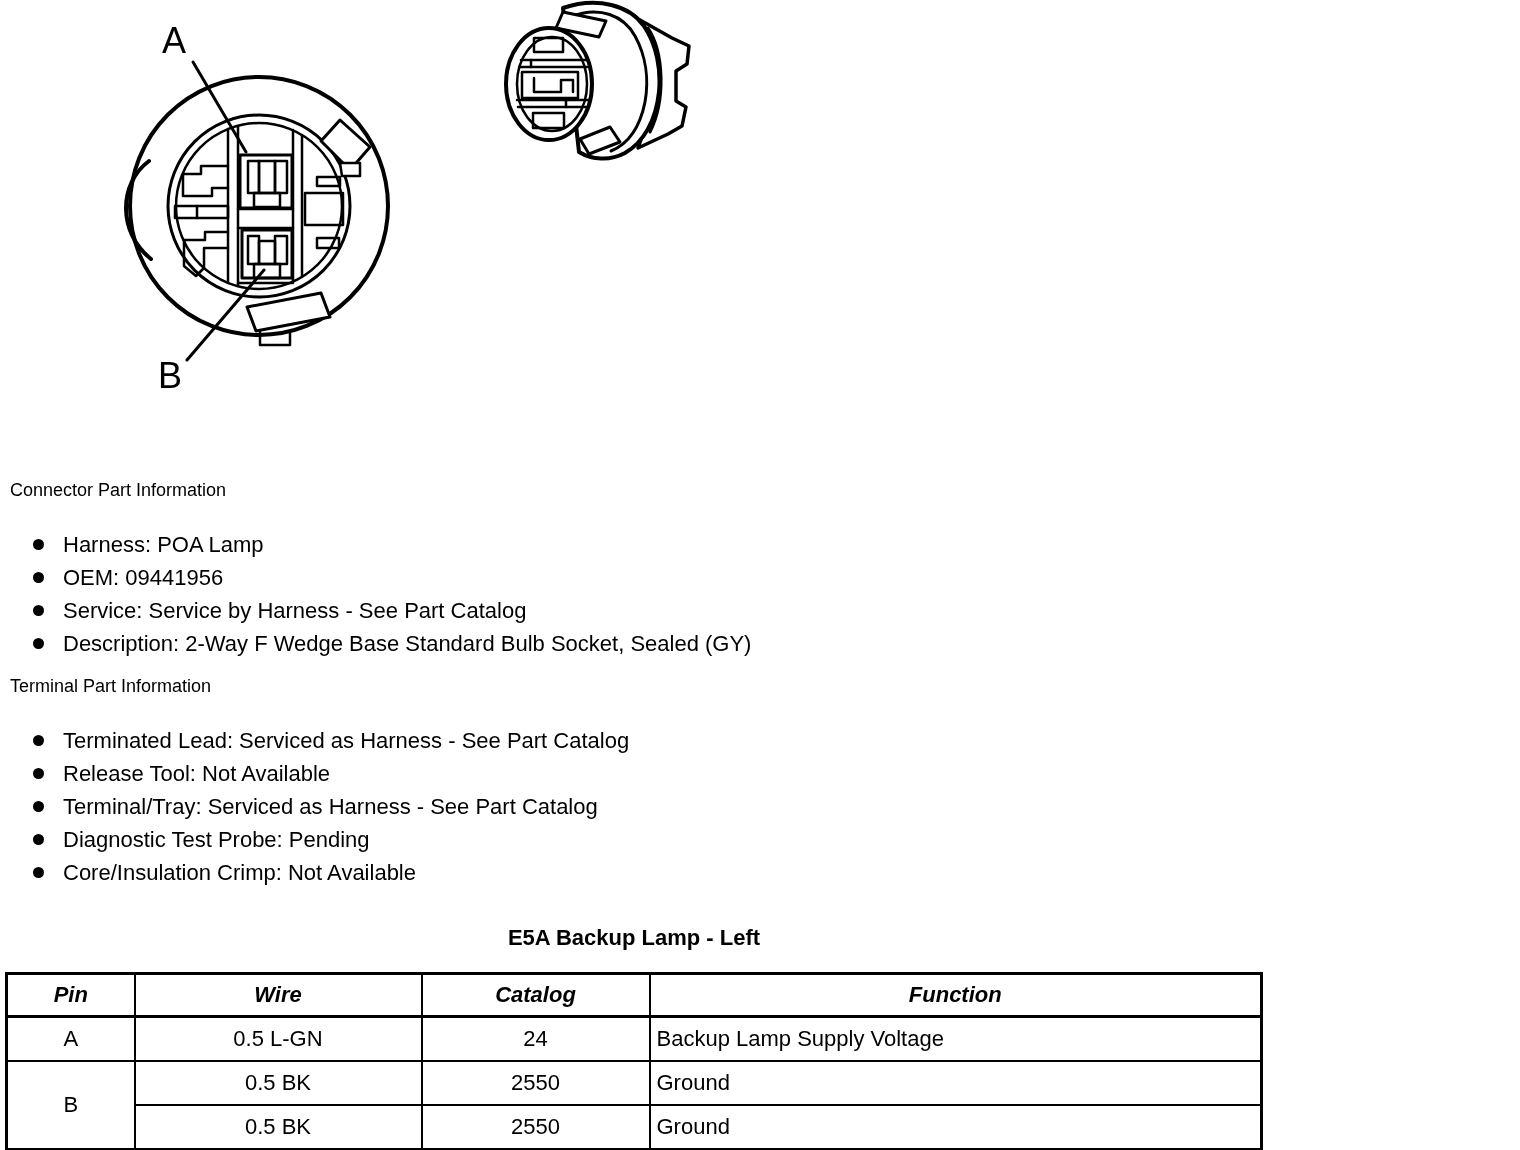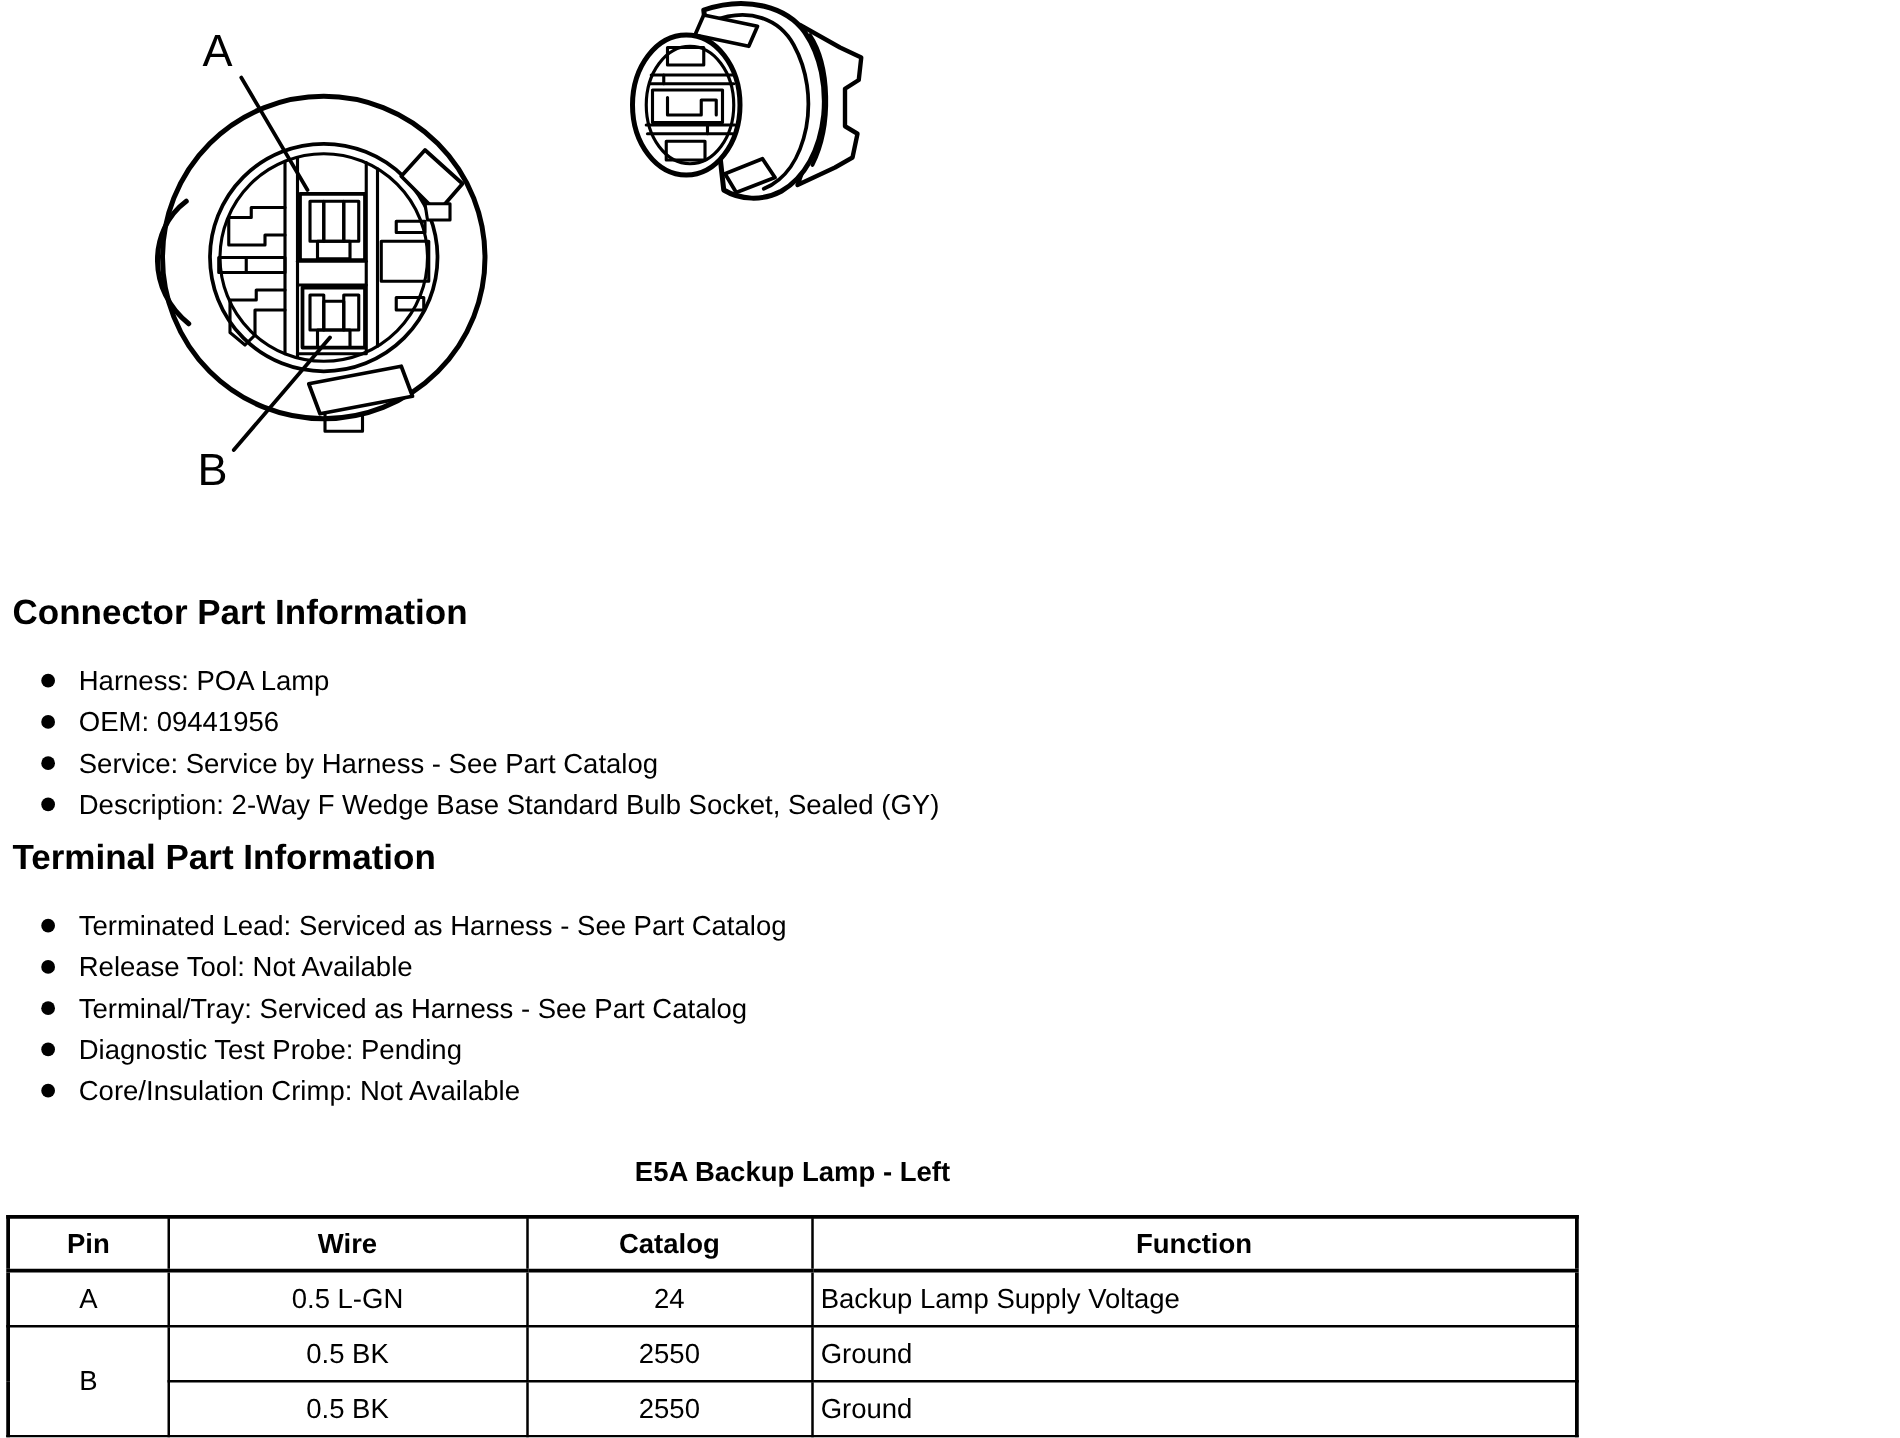--- a/index.html
+++ b/index.html
@@ -11,34 +11,34 @@
     font-family:"Liberation Sans", sans-serif;
     overflow:hidden;
   }
   
   .diagrams{position:absolute;top:0;left:0;}
   .diagrams .ln{stroke:#000;fill:none;stroke-linecap:round;stroke-linejoin:round;}
   .diagrams .solid{stroke:#000;fill:#ffffff;stroke-linejoin:round;}
   .diagrams text{font:36px "Liberation Sans", sans-serif;fill:#000;}
   
   .text-content{position:absolute;top:478px;left:10px;width:1200px;}
-  .sec-heading{font-size:28px;font-weight:bold;line-height:24px;margin:0;}
+  .sec-heading{font-size:18px;font-weight:normal;line-height:24px;margin:0;}
   .sec-heading.second{margin-top:14px;}
   ul.bullets{list-style:none;margin:26px 0 0 0;padding:0;}
   ul.bullets li{display:flex;align-items:center;height:33px;font-size:22px;text-align:right;}
   ul.bullets .bullet{flex:none;width:11px;height:11px;border-radius:50%;background:#000;margin-left:23px;margin-right:19px;}
   
   .table-block{position:absolute;top:926px;left:5px;width:1258px;}
   .table-title{text-align:center;font-size:22px;font-weight:bold;line-height:24px;margin:0 0 22px 0;}
   table.pins{border-collapse:collapse;width:100%;table-layout:fixed;border:3px solid #000;}
   table.pins th, table.pins td{
     border:2px solid #000;height:42px;padding:0;
     font-size:22px;text-align:center;vertical-align:middle;overflow:hidden;
   }
-  table.pins thead th{border-bottom:3px solid #000;font-weight:bold;height:40px;}
+  table.pins thead th{border-bottom:3px solid #000;font-weight:bold;height:40px;font-style:italic;}
   table.pins td.fn{text-align:left;padding-left:6px;}
 </style>
 </head>
 <body>
 
 <div class="page">
 
   <svg class="diagrams" width="760" height="430" viewBox="0 0 760 430">
 
     <g>

